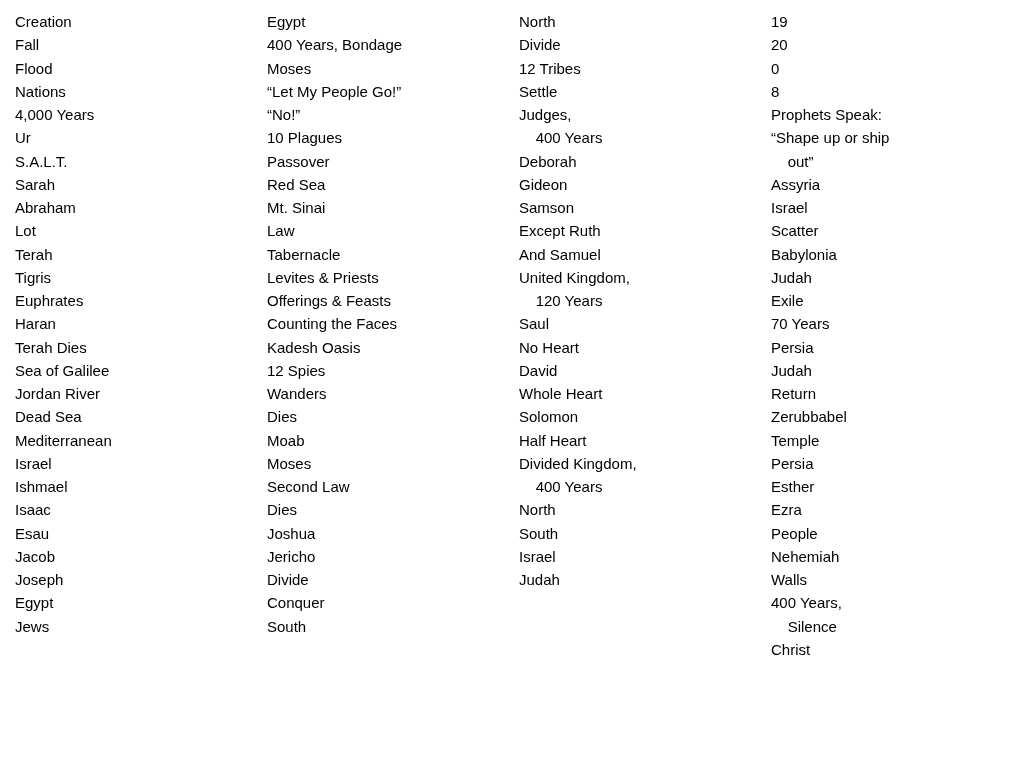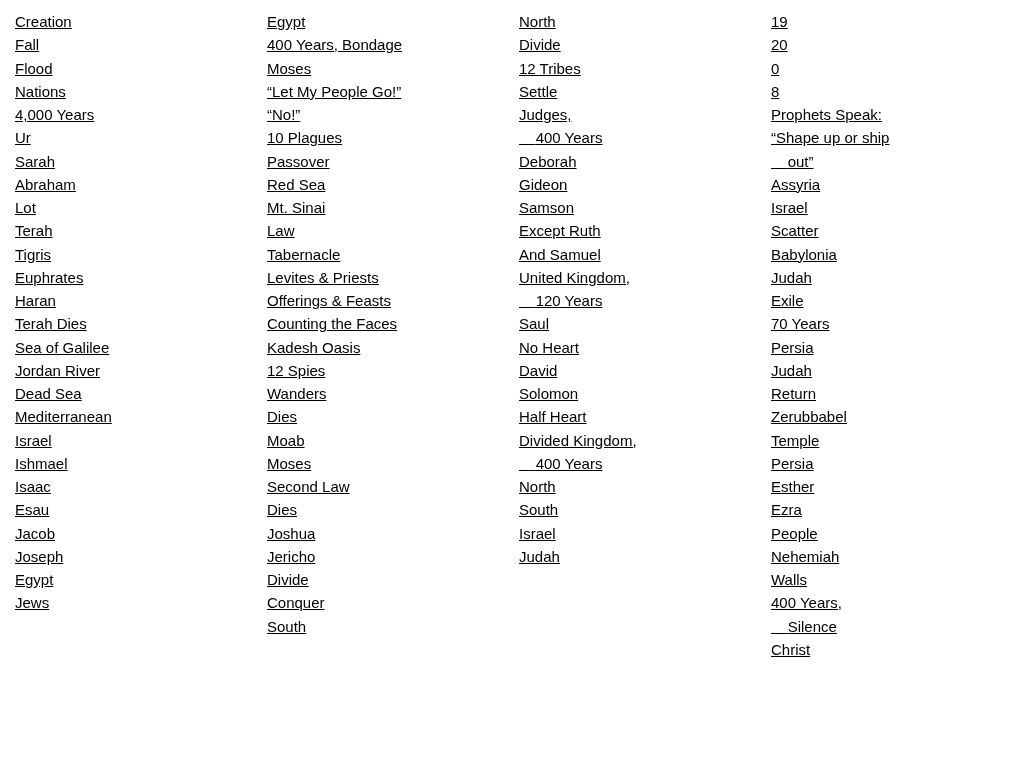--- a/index.html
+++ b/index.html
@@ -11,21 +11,20 @@
       background: #ffffff;
       font-family: Arial, sans-serif;
       font-size: 15px;
       color: #000000;
       padding: 10px 15px;
     }
     .columns-container {
       display: flex;
       gap: 4px;
       width: 100%;
-      text-decoration: underline;
     }
     .column {
       flex: 1;
       padding-right: 10px;
     }
     .column:last-child {
       padding-right: 0;
     }
     .list-item {
       line-height: 1.55;
@@ -36,20 +35,21 @@
 <body>
 
 <div class="columns-container">
 <div class="column">
       <p class="list-item">Creation</p>
       <p class="list-item">Fall</p>
       <p class="list-item">Flood</p>
       <p class="list-item">Nations</p>
       <p class="list-item">4,000 Years</p>
       <p class="list-item">Ur</p>
+      <p class="list-item">S.A.L.T.</p>
       <p class="list-item">Sarah</p>
       <p class="list-item">Abraham</p>
       <p class="list-item">Lot</p>
       <p class="list-item">Terah</p>
       <p class="list-item">Tigris</p>
       <p class="list-item">Euphrates</p>
       <p class="list-item">Haran</p>
       <p class="list-item">Terah Dies</p>
       <p class="list-item">Sea of Galilee</p>
       <p class="list-item">Jordan River</p>
@@ -103,20 +103,21 @@
       <p class="list-item">Deborah</p>
       <p class="list-item">Gideon</p>
       <p class="list-item">Samson</p>
       <p class="list-item">Except Ruth</p>
       <p class="list-item">And Samuel</p>
       <p class="list-item">United Kingdom,
     120 Years</p>
       <p class="list-item">Saul</p>
       <p class="list-item">No Heart</p>
       <p class="list-item">David</p>
+      <p class="list-item">Whole Heart</p>
       <p class="list-item">Solomon</p>
       <p class="list-item">Half Heart</p>
       <p class="list-item">Divided Kingdom,
     400 Years</p>
       <p class="list-item">North</p>
       <p class="list-item">South</p>
       <p class="list-item">Israel</p>
       <p class="list-item">Judah</p>
     </div>
     <div class="column">

